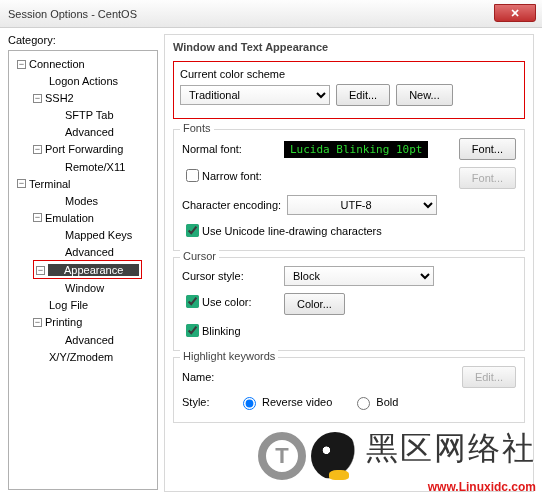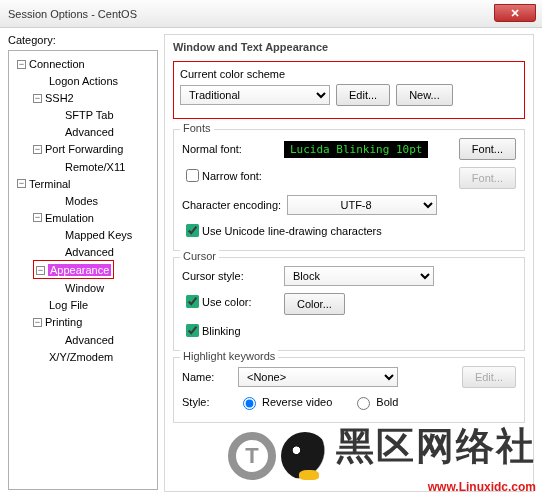--- a/index.html
+++ b/index.html
@@ -10,21 +10,21 @@
 .titlebar .close { position: absolute; right: 6px; top: 4px; width: 42px; height: 18px; background: linear-gradient(#e07070, #c03030); border: 1px solid #a02020; border-radius: 0 0 3px 3px; display: flex; align-items: center; justify-content: center; color: #fff; font-weight: bold; }
 
 .content { display: flex; padding: 6px 8px 8px 8px; gap: 6px; height: calc(100% - 28px); }
 .left { width: 150px; }
 .left .label { margin-bottom: 4px; display: block; }
 .tree-box { border: 1px solid #b0b0b0; height: 440px; padding: 4px 2px; overflow: hidden; background: #fff; }
 .tree { line-height: 16px; }
 .tree .row { white-space: nowrap; position: relative; }
 .tree .exp { display: inline-block; width: 9px; height: 9px; border: 1px solid #888; text-align: center; line-height: 7px; font-size: 9px; color: #555; margin-right: 3px; background: #fff; vertical-align: middle; }
 .tree .txt { vertical-align: middle; }
-.tree .sel { background: #d946ef; color: #fff; padding: 0 2px; }
+.tree .sel { background: #404040; color: #fff; padding: 0 16px; }
 .tree .redbox { border: 1px solid #d00; padding: 0 2px; display: inline-block; }
 .ind1 { padding-left: 6px; }
 .ind2 { padding-left: 22px; }
 .ind3 { padding-left: 38px; }
 .ind4 { padding-left: 54px; }
 
 .right { flex: 1; border: 1px solid #d8d8d8; padding: 6px 8px; min-width: 0; }
 .panel-title { font-weight: bold; color: #444; margin-bottom: 8px; }
 .group { border: 1px solid #d8d8d8; margin-bottom: 6px; padding: 8px 8px 6px 8px; position: relative; }
 .group > .legend { position: absolute; top: -8px; left: 6px; background: #fff; padding: 0 3px; color: #444; }
@@ -35,21 +35,21 @@
 select, input[type=text] { border: 1px solid #aaa; background: linear-gradient(#fff,#f2f2f2); height: 20px; padding: 0 4px; }
 .btn { border: 1px solid #999; background: linear-gradient(#fafafa,#e5e5e5); height: 22px; padding: 1px 12px; border-radius: 2px; cursor: pointer; }
 .btn.dis { color: #aaa; border-color: #ccc; }
 .chk { display: flex; align-items: center; gap: 0; margin-bottom: 4px; }
 .chk input { accent-color: #2a7; }
 .radio { display: inline-flex; align-items: center; gap: 3px; margin-right: 14px; }
 
 .font-preview { background: #000; color: #2dd830; font-family: "Lucida Console", monospace; padding: 2px 6px; display: inline-block; }
 
 .watermark { position: absolute; right: 6px; bottom: 6px; opacity: 0.9; text-align: right; pointer-events: none; }
-.watermark .big { font-size: 38px; font-weight: bold; color: #222; text-shadow: 1px 1px 0 #fff; letter-spacing: 2px; }
+.watermark .big { font-size: 32px; font-weight: normal; color: #222; text-shadow: 1px 1px 0 #fff; letter-spacing: 2px; }
 .watermark .url { color: #d00; font-size: 12px; font-weight: bold; }
 .watermark .mascot { display: inline-block; width: 48px; height: 48px; background: radial-gradient(circle at 32% 38%, #fff 8%, #000 9% 62%, transparent 65%); border-radius: 50%; vertical-align: middle; margin-right: 4px; position: relative; }
 .watermark .mascot:after { content:""; position:absolute; left:18px; top:38px; width:20px; height:10px; background:#f5b400; border-radius:40% 40% 30% 30%; }
 .watermark .headphone { display:inline-block; width:48px; height:48px; border:8px solid #888; border-radius:50%; vertical-align:middle; margin-right:2px; position:relative; background:#fff; }
 .watermark .headphone:before { content:"T"; position:absolute; inset:0; display:flex; align-items:center; justify-content:center; font-size:22px; font-weight:bold; color:#888; }
 </style>
 </head>
 <body>
 
 <div class="titlebar">
@@ -138,21 +138,20 @@
       <div class="chk">
           <input type="checkbox" checked="" style="">
           <span>Blinking</span>
         </div>
     </div>
 
     <div class="group">
       <span class="legend">Highlight keywords</span>
       <div class="form-row">
         <label style="min-width:50px;">Name:</label>
-        <select style="width:160px;"><option>&lt;None&gt;</option></select>
         <button class="btn dis" style="margin-left:auto;">Edit...</button>
       </div>
       <div class="form-row">
         <label style="min-width:50px;">Style:</label>
         <span class="radio">
             <input type="radio" checked="" style="">
             <span>Reverse video</span>
           </span>
         <span class="radio">
             <input type="radio" style="">

